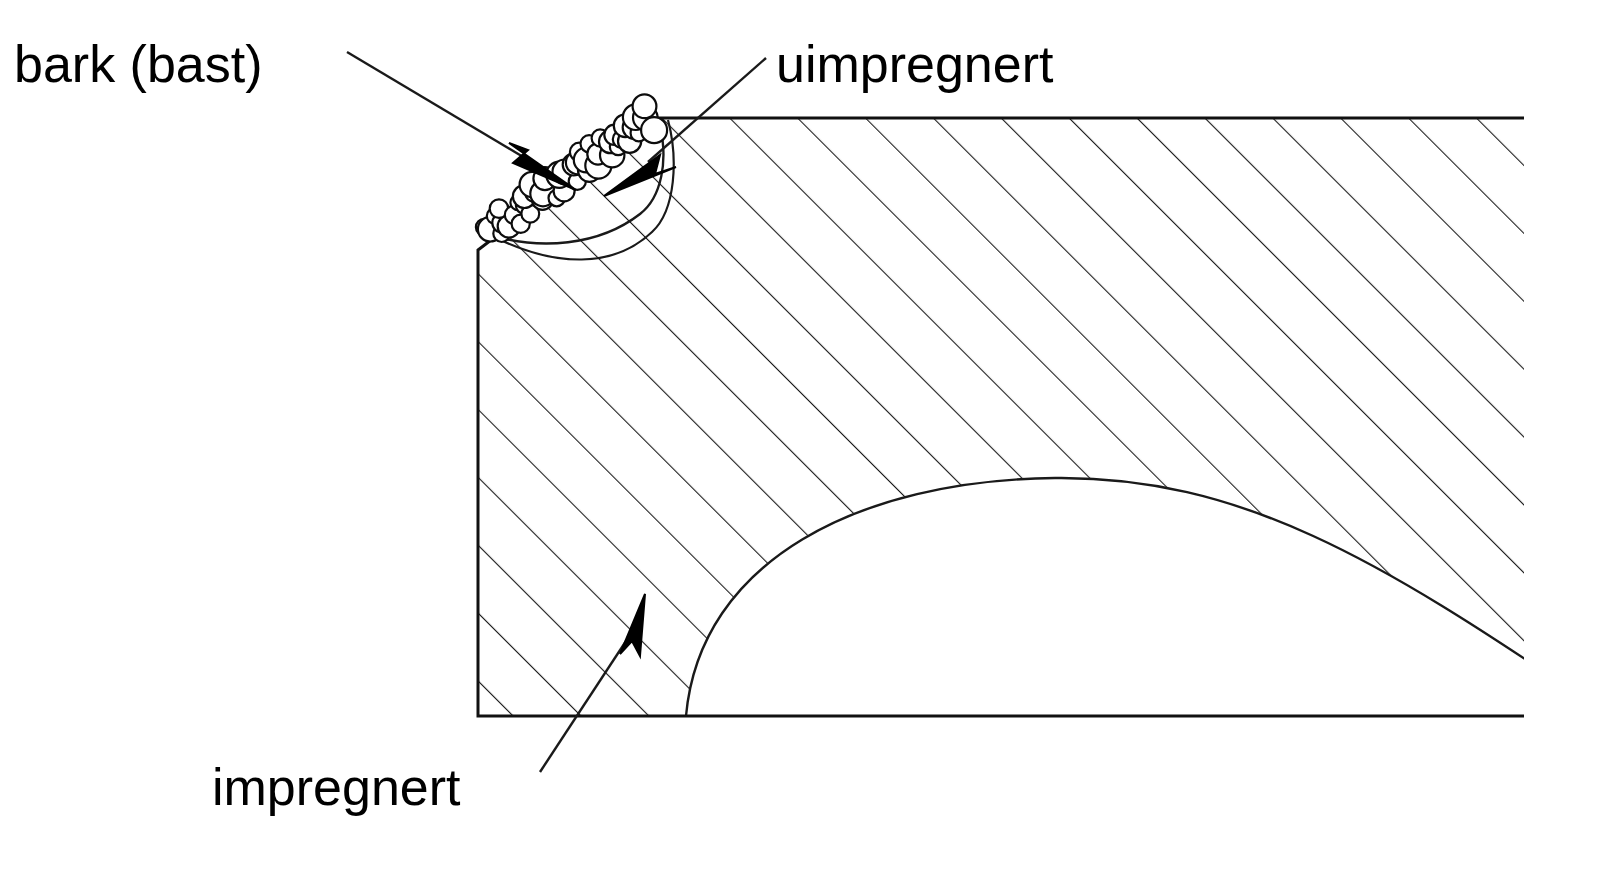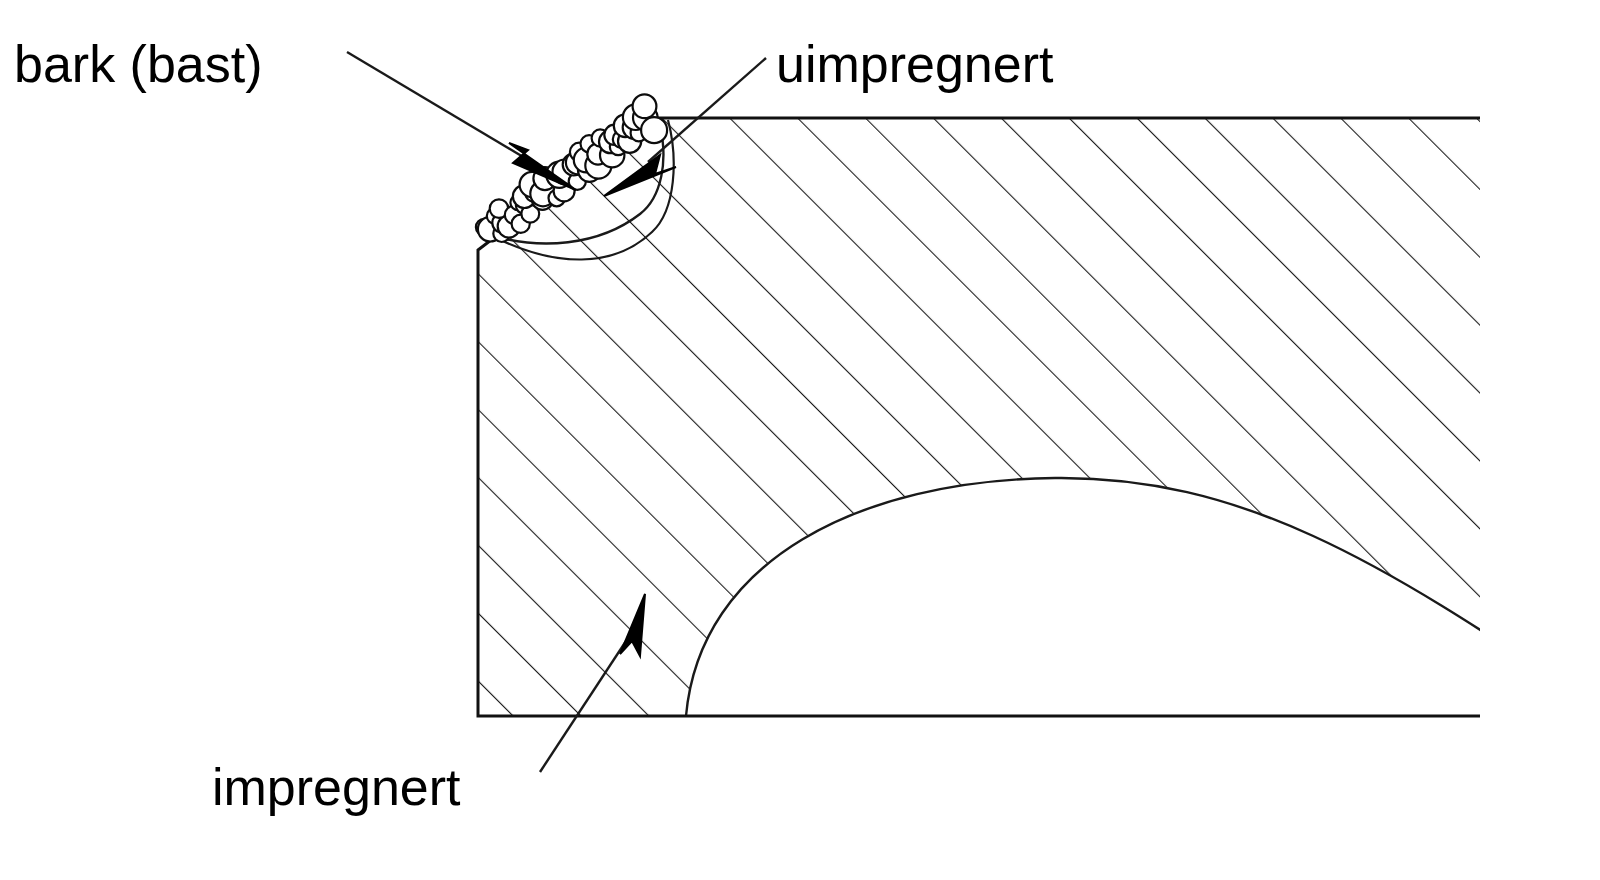--- a/index.html
+++ b/index.html
@@ -10,20 +10,21 @@
   }
   body {
     font-family: "Liberation Sans", sans-serif;
   }
   #stage {
     position: relative;
     width: 1480px;
     height: 880px;
     background: #ffffff;
     overflow: hidden;
+    padding-left: 44px;
   }
   #stage svg {
     position: absolute;
     left: 0;
     top: 0;
     display: block;
   }
   .diagram-label {
     font-family: "Liberation Sans", sans-serif;
     font-size: 52px;

